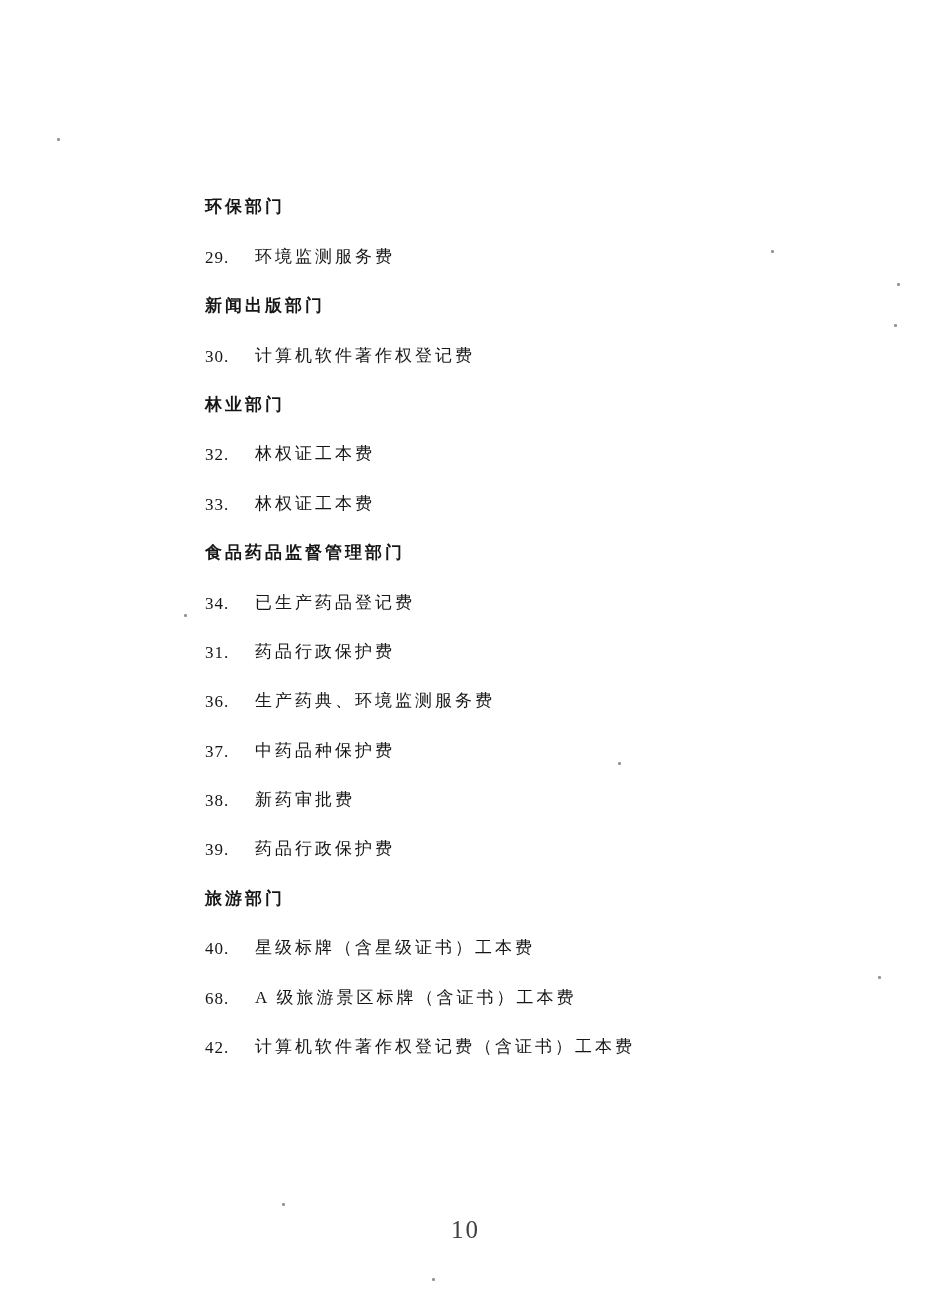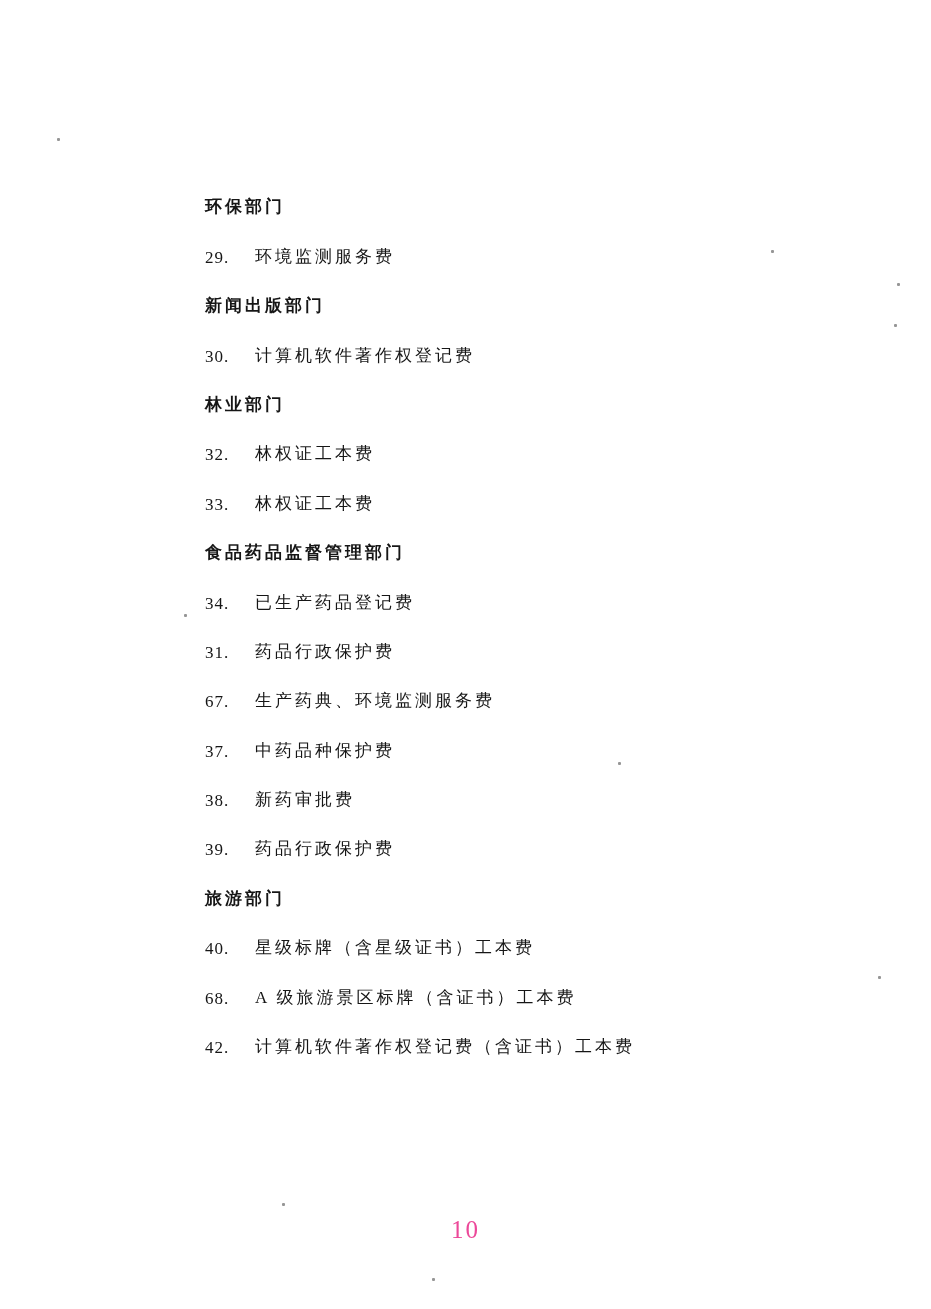--- a/index.html
+++ b/index.html
@@ -42,21 +42,21 @@
     letter-spacing: 3px;
   }
   .page-number {
     position: absolute;
     top: 1216px;
     left: 0;
     width: 100%;
     text-align: center;
     font-size: 25px;
     letter-spacing: 2px;
-    color: #ec4899;
+    color: #404040;
   }
   .speck {
     position: absolute;
     background: #6a6a6a;
     width: 3px;
     height: 3px;
     border-radius: 1px;
     opacity: 0.7;
   }
 </style>
@@ -108,21 +108,21 @@
       <span class="num">34.</span>
       <span class="txt">已生产药品登记费</span>
     </div>
 
     <div class="line item">
       <span class="num">31.</span>
       <span class="txt">药品行政保护费</span>
     </div>
 
     <div class="line item">
-      <span class="num">67.</span>
+      <span class="num">36.</span>
       <span class="txt">生产药典、环境监测服务费</span>
     </div>
 
     <div class="line item">
       <span class="num">37.</span>
       <span class="txt">中药品种保护费</span>
     </div>
 
     <div class="line item">
       <span class="num">38.</span>

